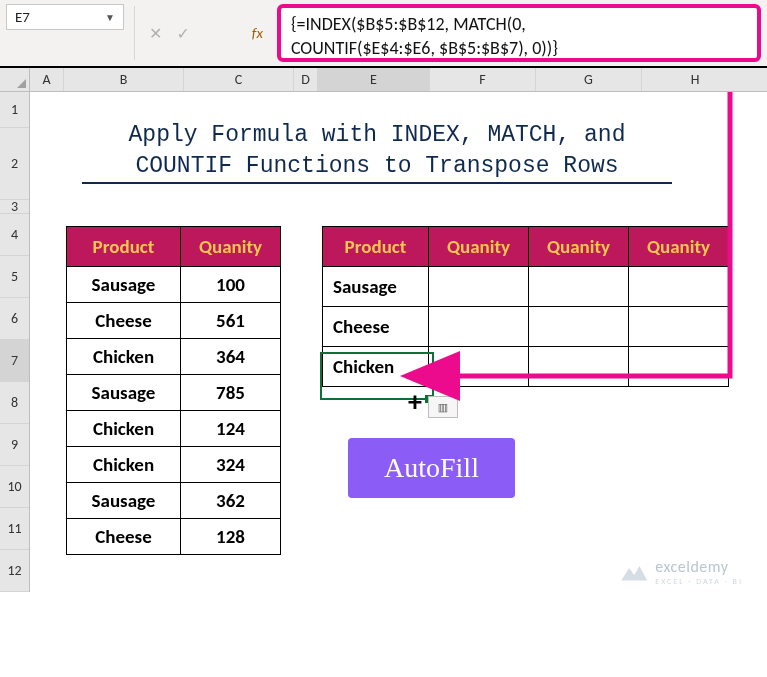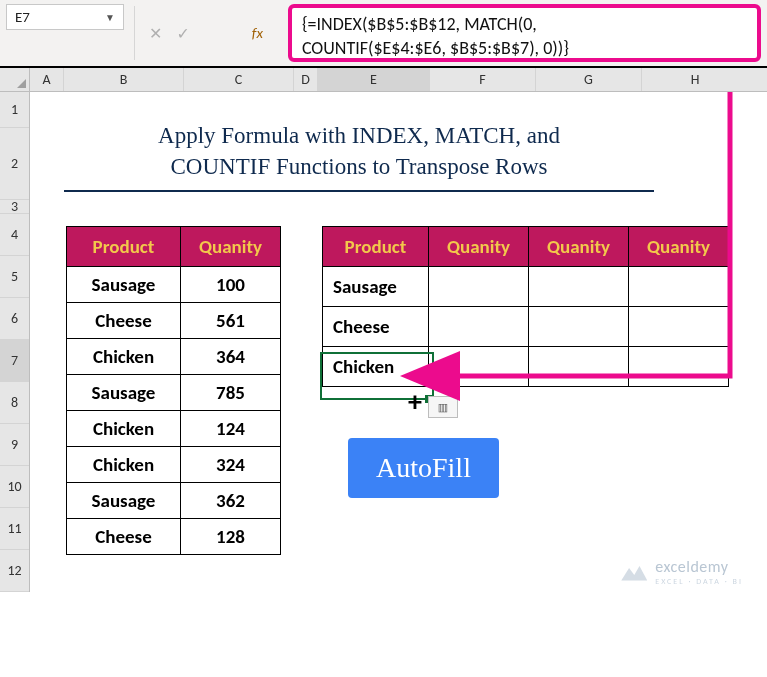--- a/index.html
+++ b/index.html
@@ -50,21 +50,21 @@
   .fb-btns .fx { font-style: italic; color:#a16207; font-size:15px;margin-left:48px; }
   .formula-input {
     flex: 1;
     background: #fff;
     border: 4px solid #ec0b8d;
     border-radius: 6px;
     padding: 4px 10px;
     font-size: 18px;
     line-height: 1.35;
     color: #111;
-    margin-left: 17px;
+    margin-left: 6px;
     position: relative;
   }
 
   
   .col-headers {
     display: flex;
     height: 24px;
     background: #e6e6e6;
     border-bottom: 1px solid #bdbdbd;
     font-size: 14px;
@@ -119,29 +119,29 @@
   .rh.r7 { background:#d4d4d4; }
   .sheet {
     position: relative;
     flex: 1;
     background: #fff;
   }
 
   
   .title-block {
     position: absolute;
-    left: 34px;
+    left: 52px;
     top: 28px;
     width: 590px;
     text-align: center;
-    font-family: Liberation Serif, serif;
+    font-family: Liberation Mono, monospace;
     font-size: 23px;
     color: #0f2a4e;
     line-height: 1.35;
-    padding-bottom: 8px;
+    padding-bottom: 0;
     border-bottom: 2px solid #0f2a4e;
     font-weight: 500;
   }
 
   
   .tbl { position: absolute; border-collapse: collapse; }
   .tbl th {
     background: #be185d;
     color: #f2c84b;
     font-weight: 700;
@@ -193,25 +193,25 @@
     width:30px; height:22px;
     border:1px solid #bdbdbd; background:#f6f6f6;
     display:flex; align-items:center; justify-content:center;
     font-size:11px; color:#555;
   }
 
   
   .autofill {
     position: absolute;
     left: 318px; top: 346px;
-    background: #3b82f6;
+    background: #8b5cf6;
     color: #fff;
     font-family: 'Brush Script MT', cursive;
     font-size: 28px;
-    padding: 14px 28px;
+    padding: 14px 36px;
     border-radius: 4px;
   }
 
   
   svg.anno { position: absolute; left: 0; top: 0; pointer-events: none; }
 
   
   .wm {
     position: absolute;
     right: 24px; bottom: 6px;

